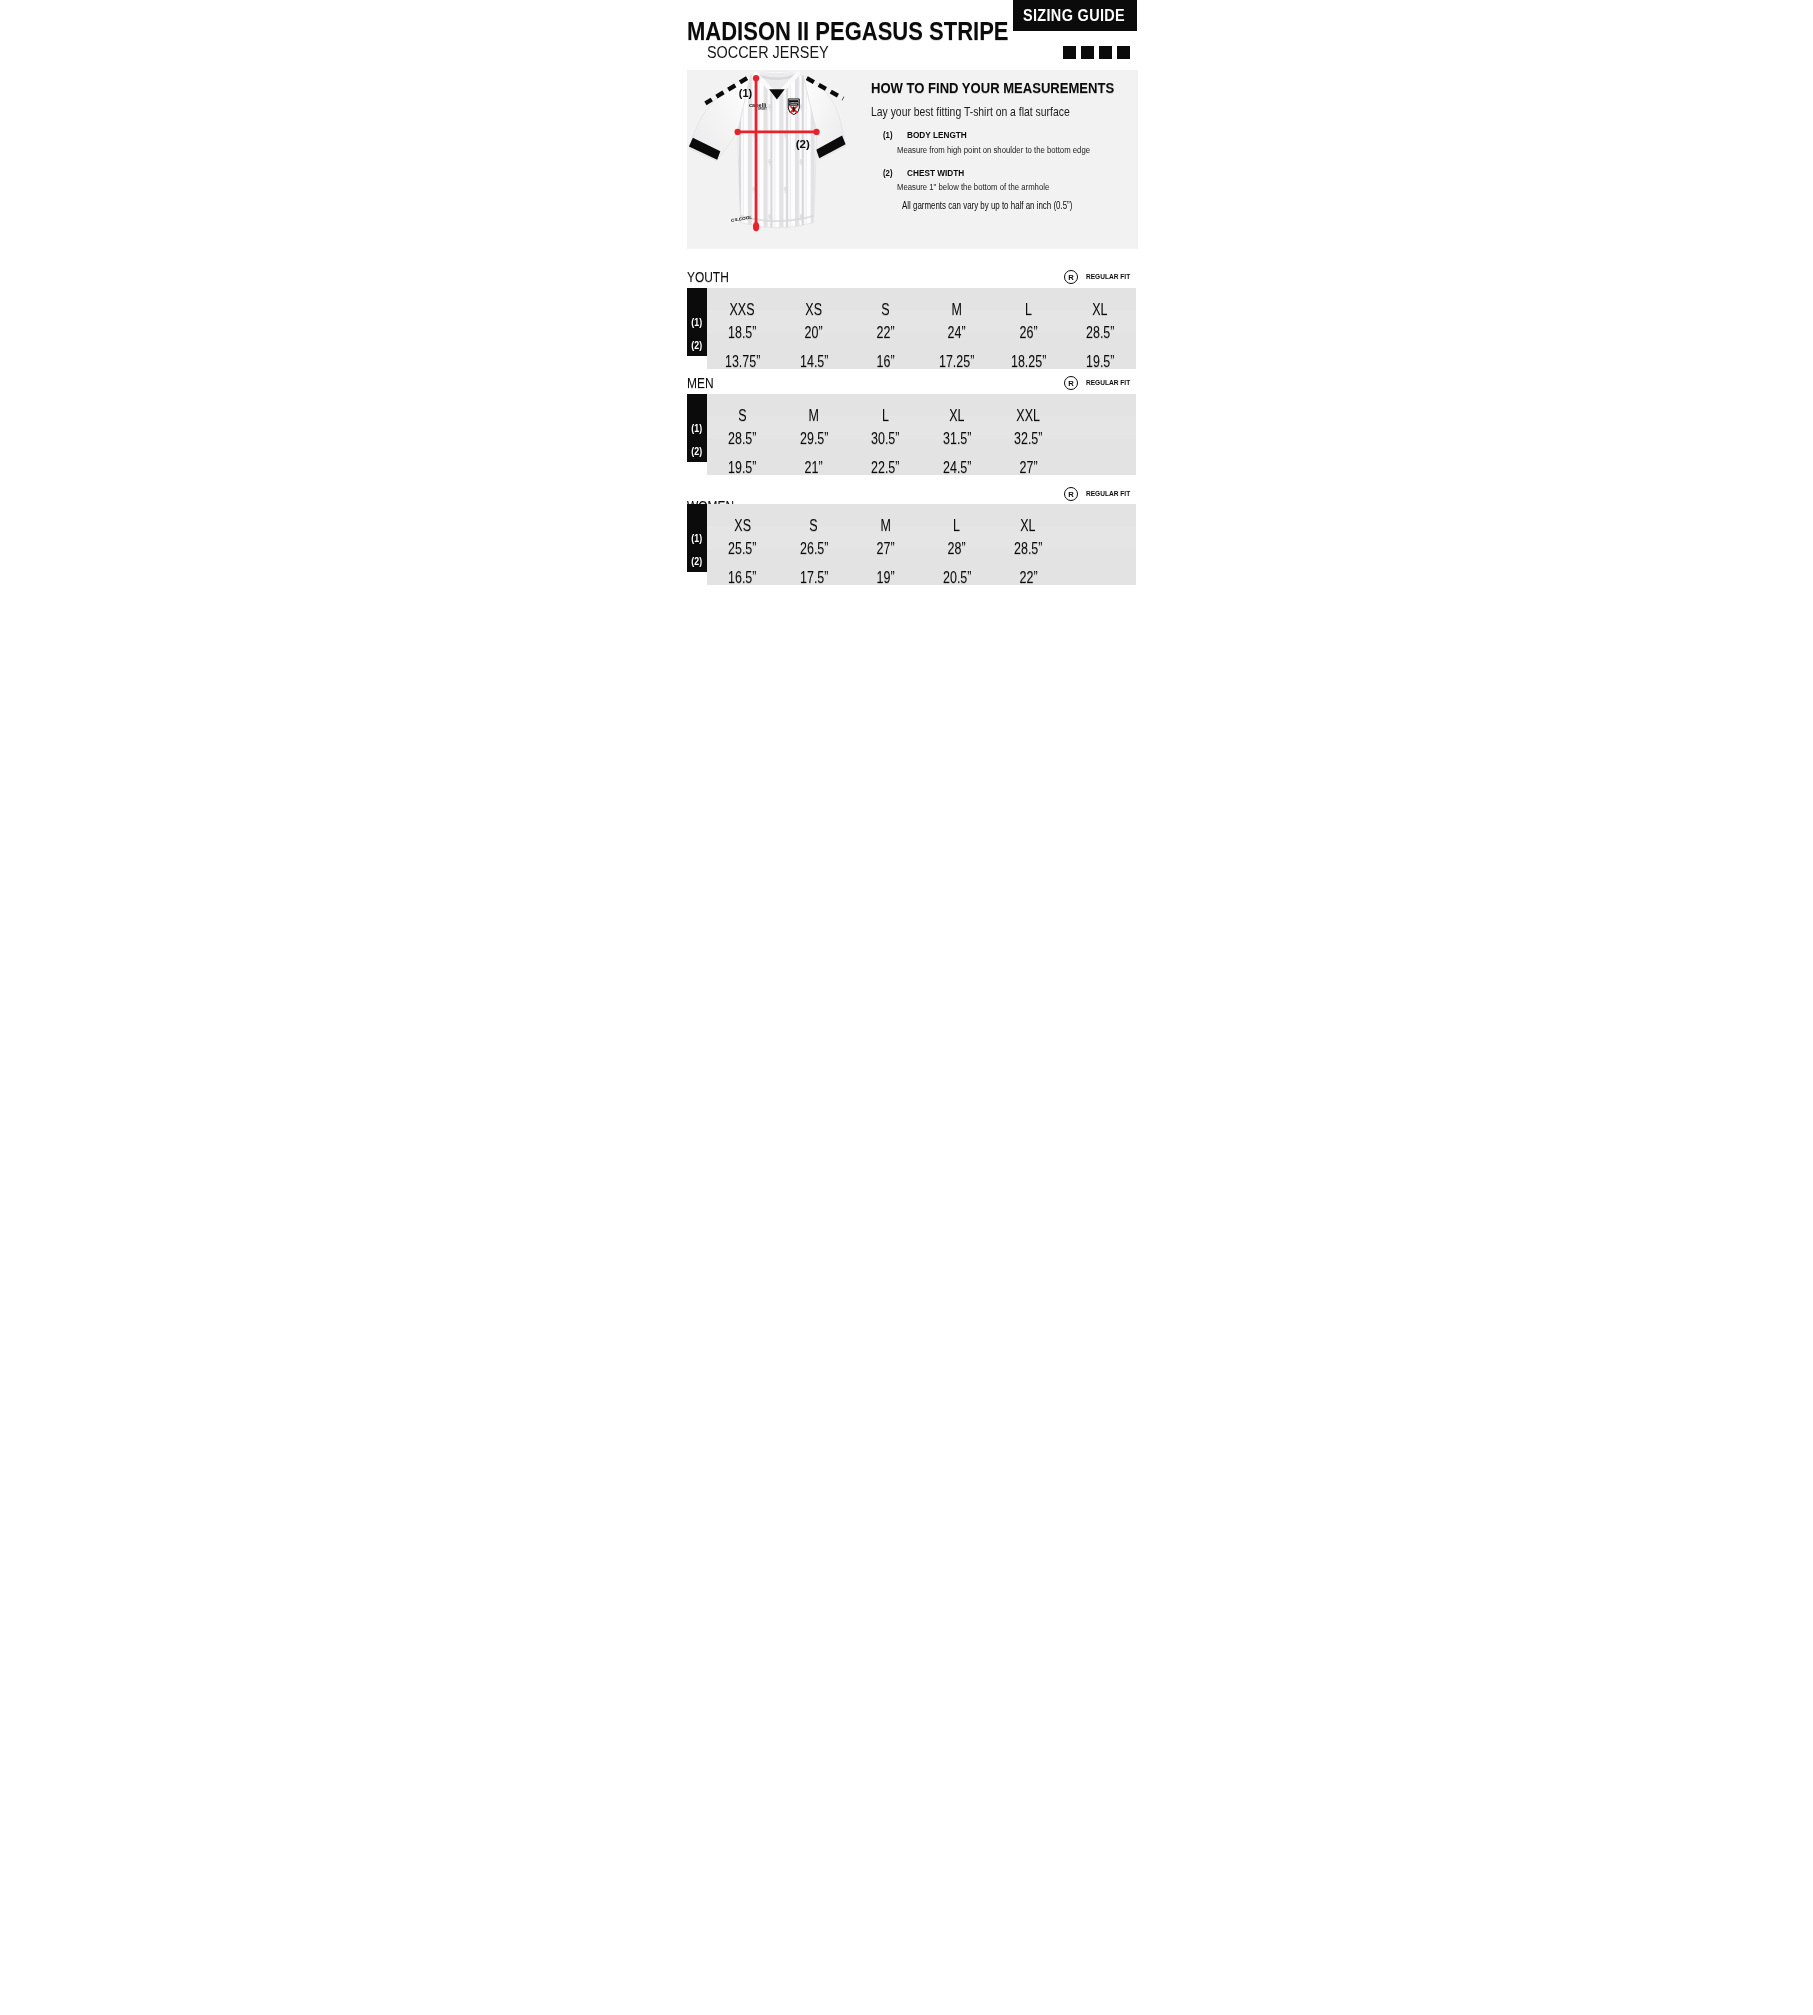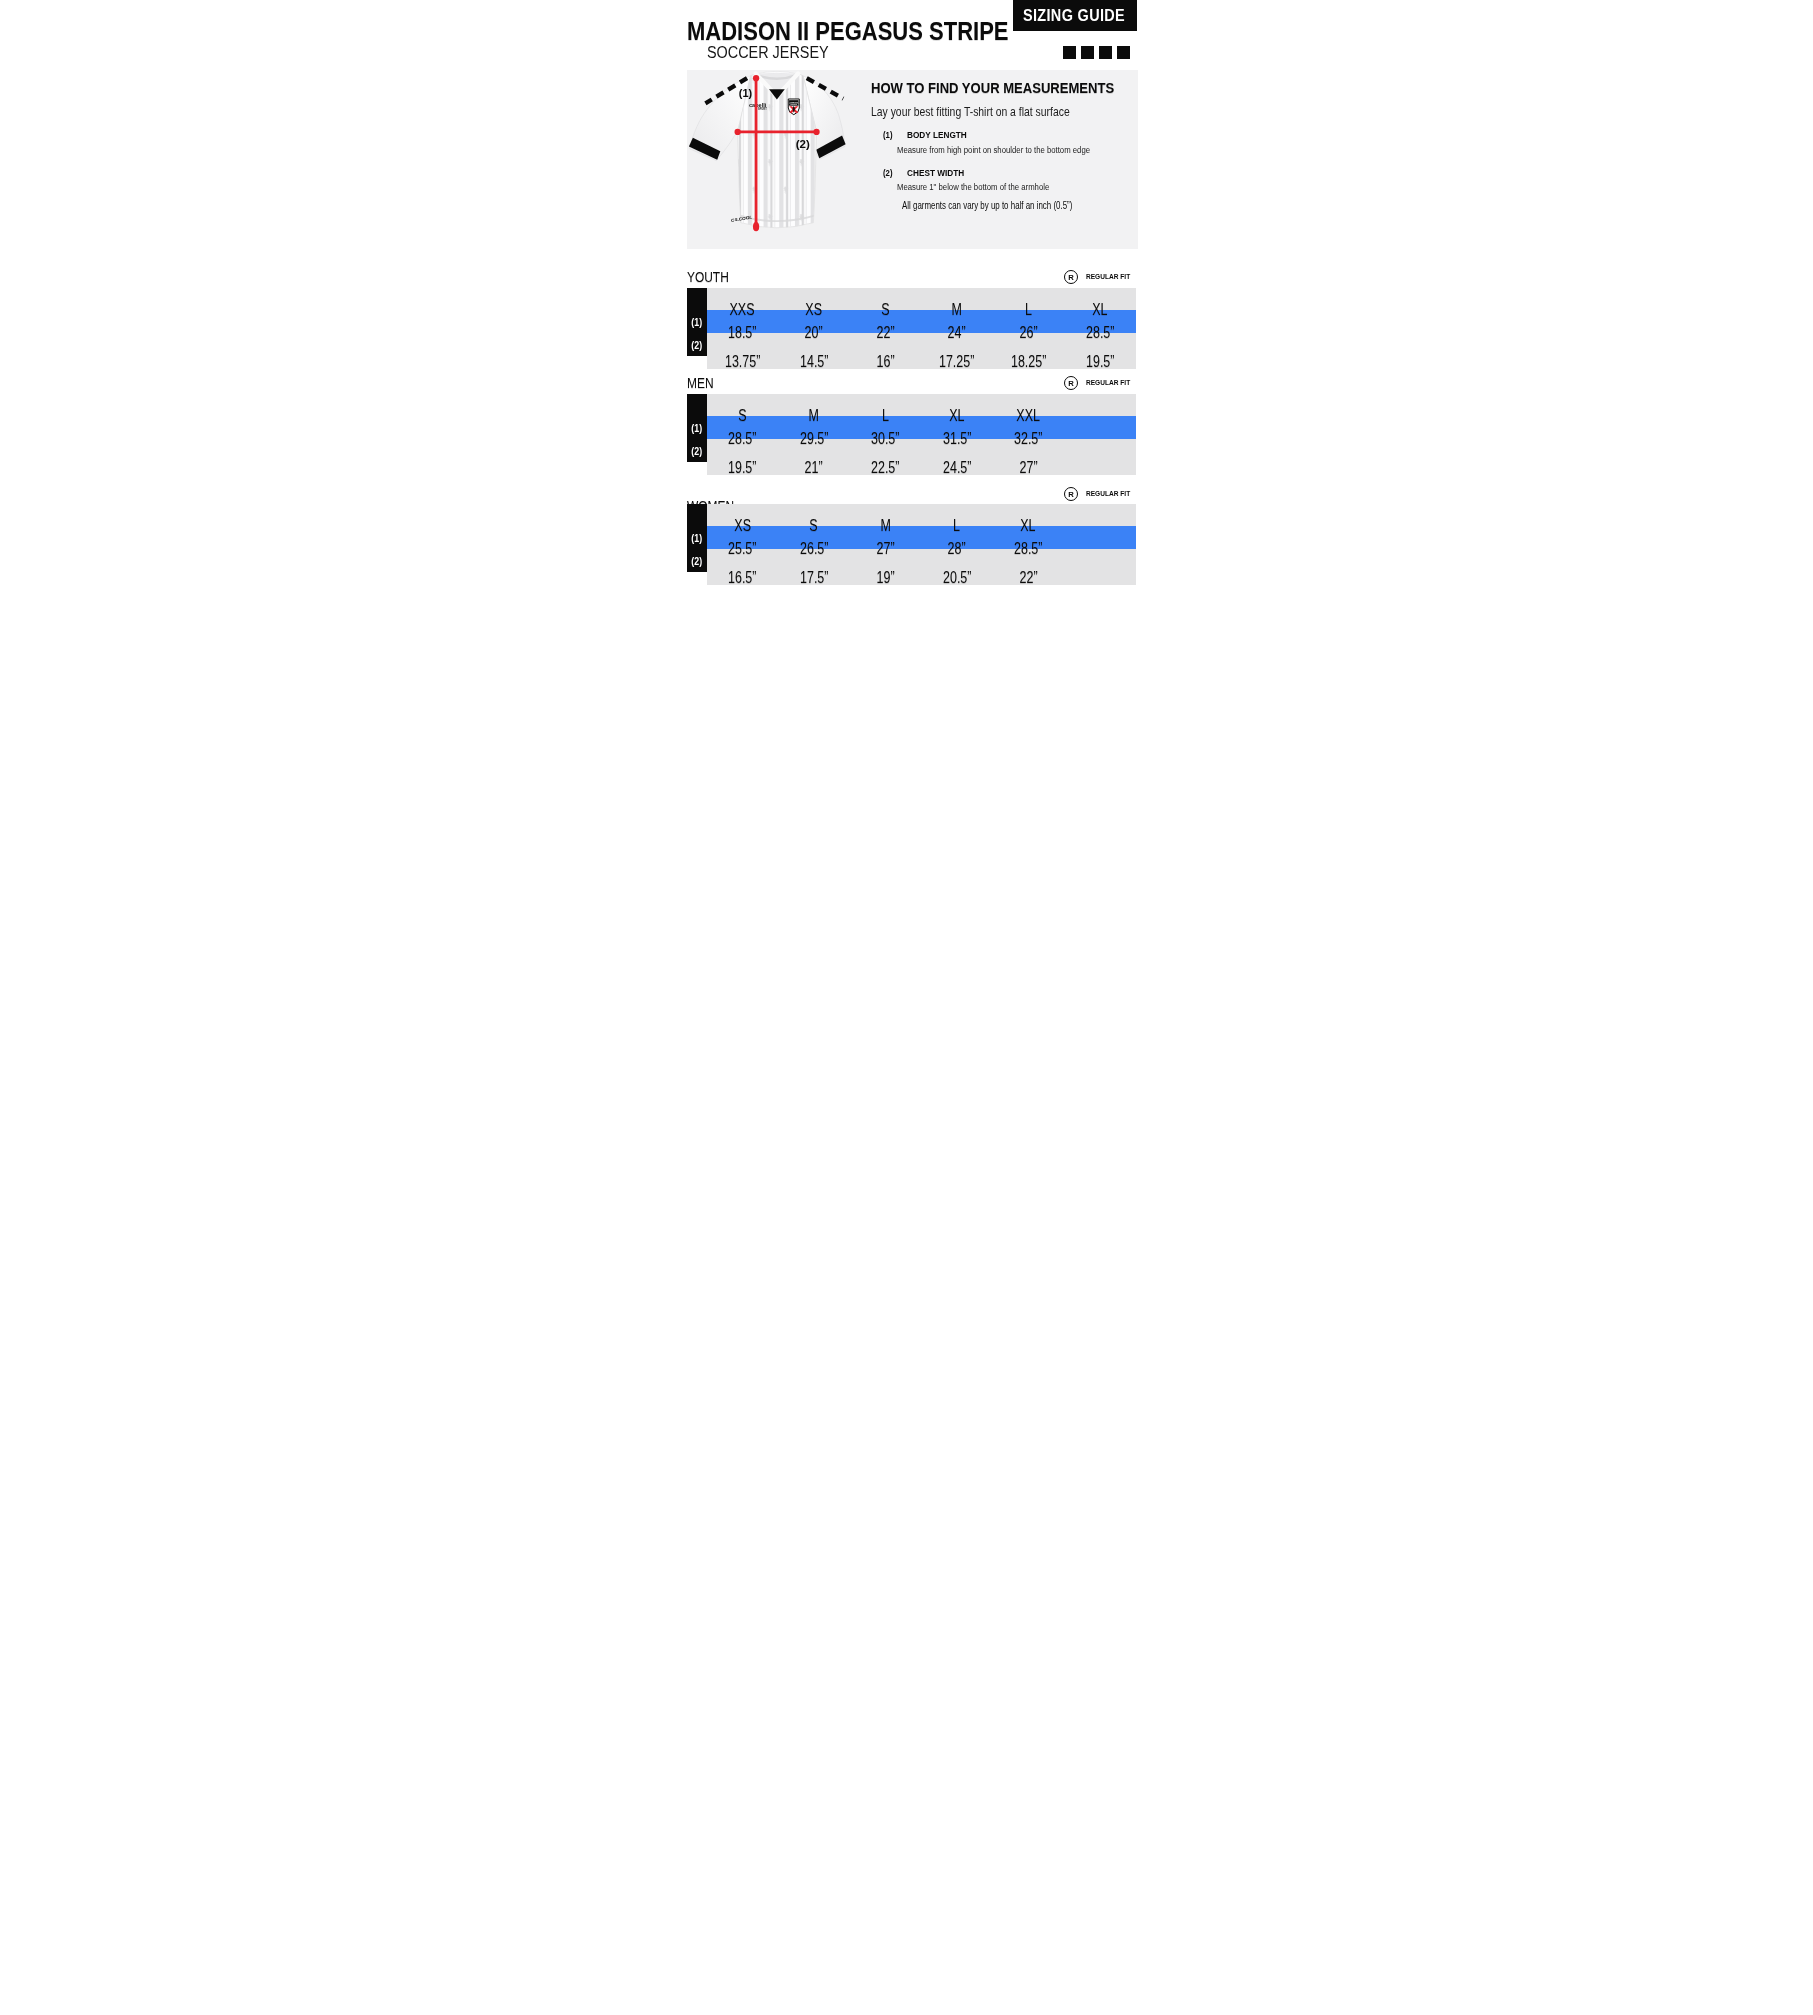--- a/index.html
+++ b/index.html
@@ -41,21 +41,21 @@
   .fit .lbl{font-size:7.3px;font-weight:700;line-height:1;}
 
   .stable{position:absolute;left:22px;width:449px;height:68px;}
   .lcol{position:absolute;left:0;top:0;width:20px;height:68px;background:#0b0b0b;}
   .rl{position:absolute;left:0;width:20px;height:23px;display:flex;align-items:center;justify-content:center;
     color:#ffffff;font-size:11px;font-weight:700;}
   .rl1{top:22px;} .rl2{top:45px;}
   .r{display:flex;margin-left:20px;}
   .r .cell{flex:1 1 0;display:flex;align-items:center;justify-content:center;font-size:16px;font-weight:400;margin-top:22px;}
   .rh{height:22px;background:#e3e3e4;}
-  .r1{height:23px;background:#3b82f6;text-align:center;}
+  .r1{height:23px;background:#e5e5e5;text-align:center;}
   .r2{height:36px;background:#e3e3e4;}
 </style>
 </head>
 <body>
 
 <div class="page">
 
   <div class="sizing-badge">
     <span class="cx cxc" style="--sx:.85">SIZING GUIDE</span>
   </div>

